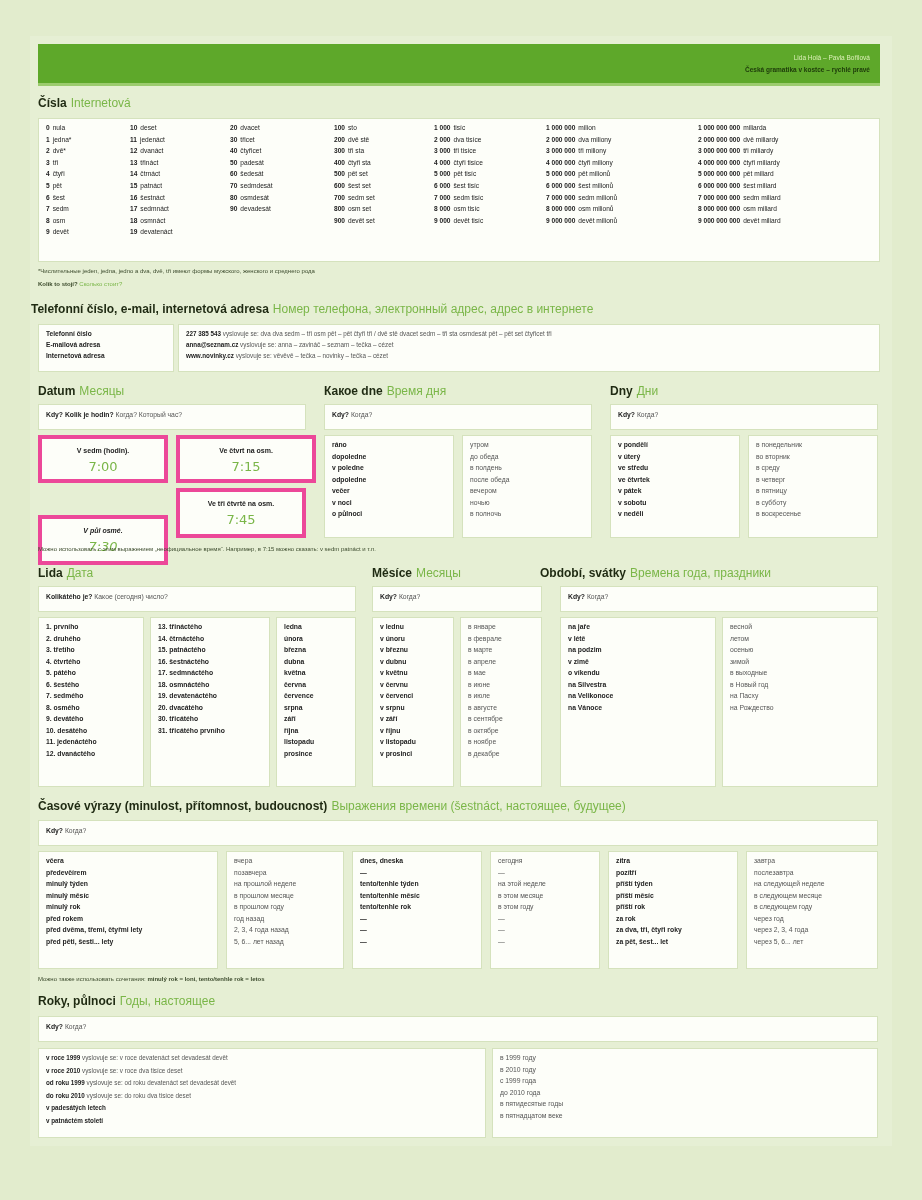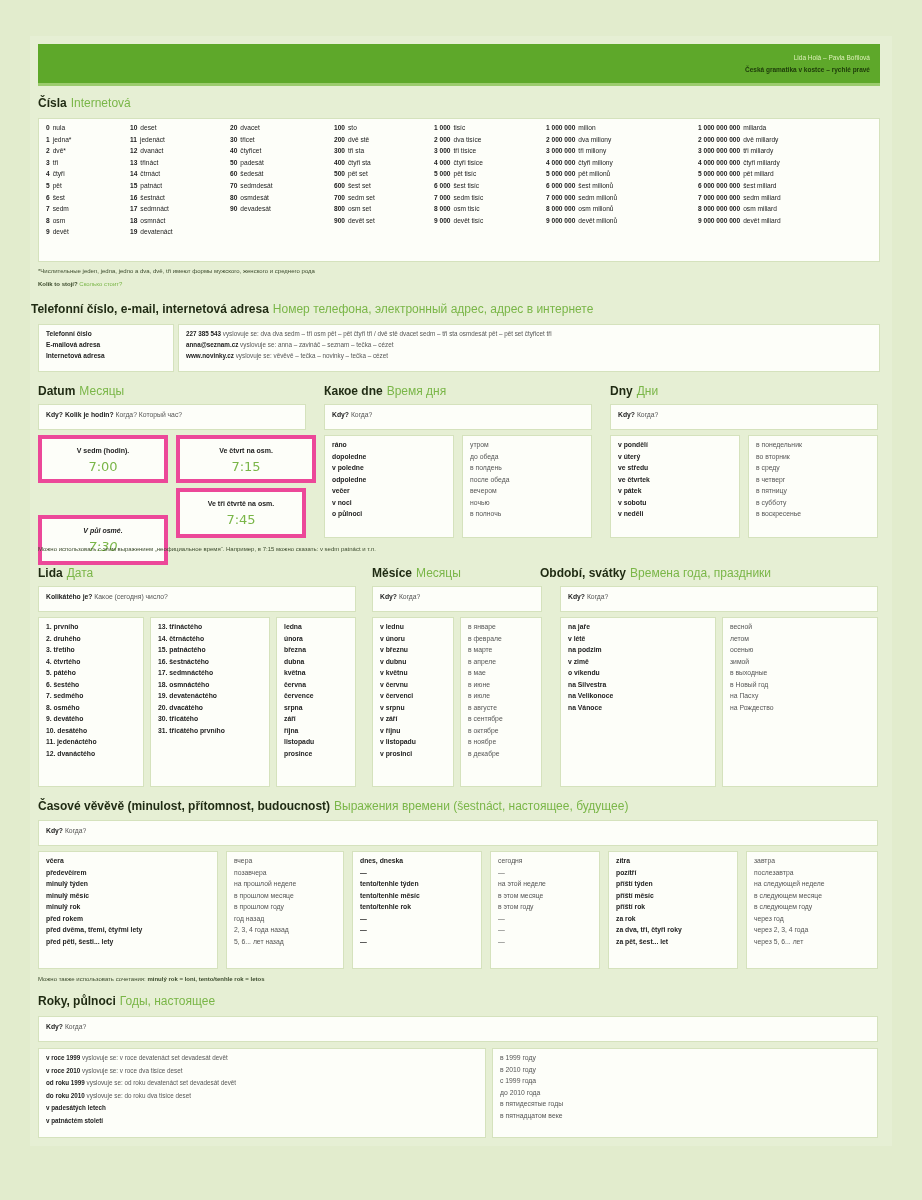--- a/index.html
+++ b/index.html
@@ -358,21 +358,21 @@
       <li>осенью</li>
       <li>зимой</li>
       <li>в выходные</li>
       <li>в Новый год</li>
       <li>на Пасху</li>
       <li>на Рождество</li>
     </ul>
 </div>
 
 <div class="sec-title" style="left:38px;top:799px;">
-  <span>Časové věvěvě (minulost, přítomnost, budoucnost)</span><span class="ru">Выражения времени (šestnáct, настоящее, будущее)</span>
+  <span>Časové výrazy (minulost, přítomnost, budoucnost)</span><span class="ru">Выражения времени (šestnáct, настоящее, будущее)</span>
 </div>
 <div class="qbox" style="left:38px;top:820px;width:840px;height:26px;">
   <b>Kdy?</b> <span class="ru">Когда?</span>
 </div>
 <div class="box" style="left:38px;top:851px;width:180px;height:118px;">
   <ul class="list bold" id="past-cz">
       <li>včera</li>
       <li>předevčírem</li>
       <li>minulý týden</li>
       <li>minulý měsíc</li>

